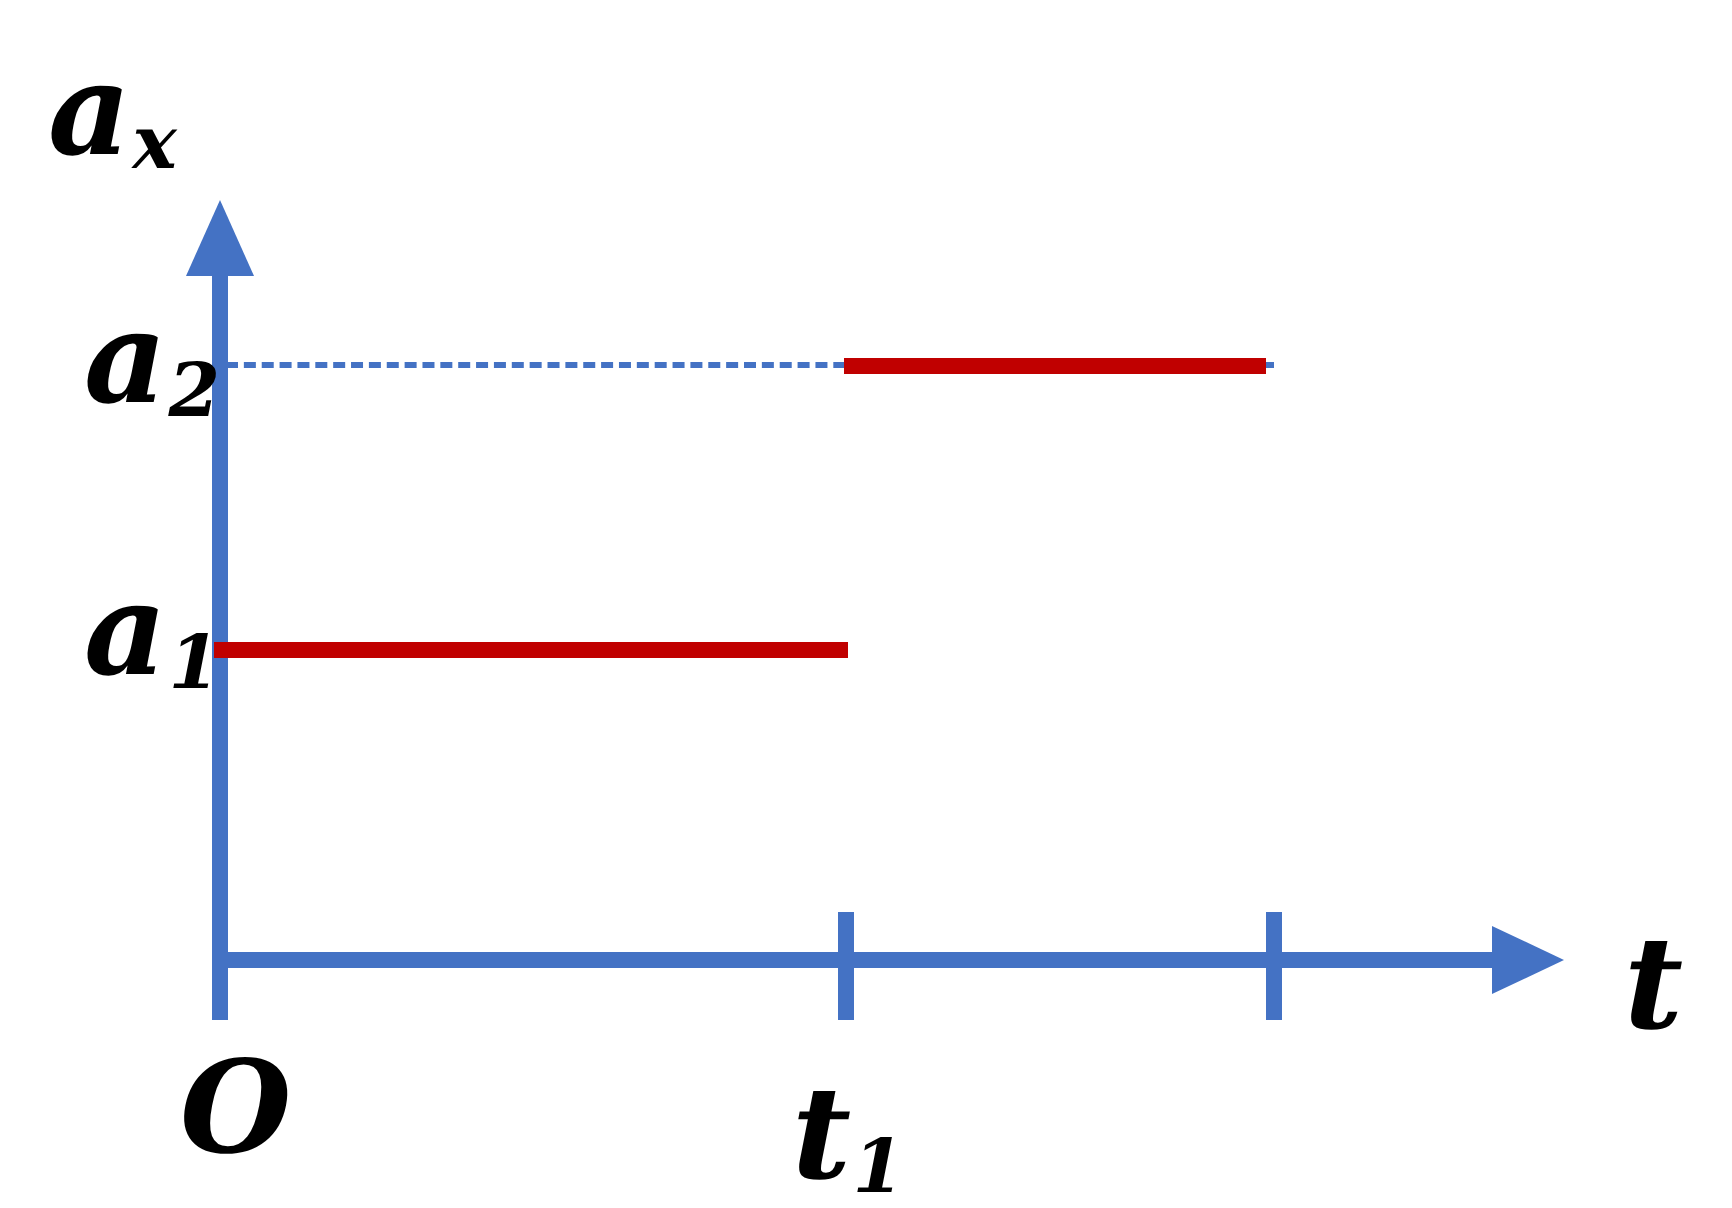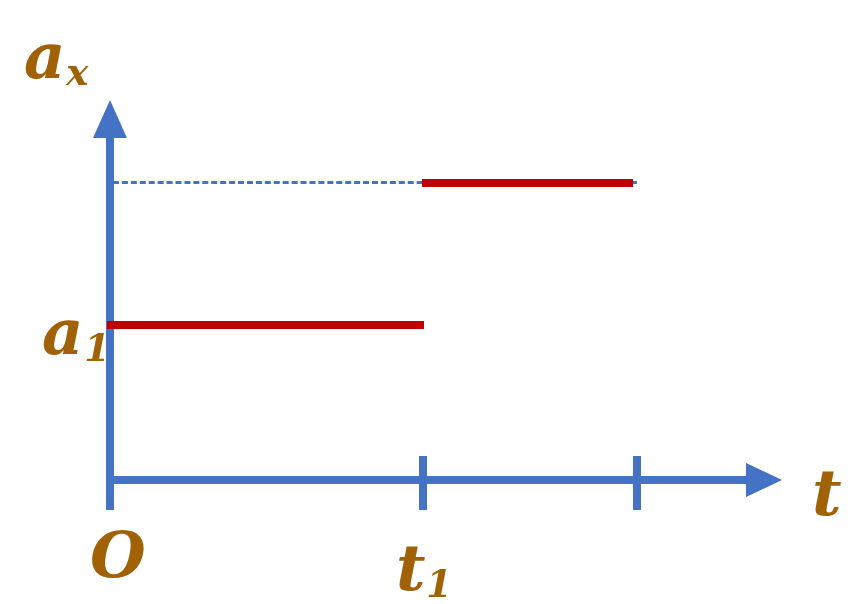--- a/index.html
+++ b/index.html
@@ -51,21 +51,21 @@
     background: #C00000;
     z-index: 2;
   }
   .math-label {
     position: absolute;
     font-family: "DejaVu Serif", serif;
     font-style: italic;
     font-weight: bold;
     font-size: 64px;
     line-height: 1;
-    color: #a16207;
+    color: #000000;
     white-space: nowrap;
     z-index: 3;
   }
   .math-sub {
     font-size: 0.58em;
     position: relative;
     top: 0.2em;
     margin-left: 0.02em;
   }
 </style>
@@ -85,22 +85,25 @@
 
   <div class="dashed-guide" style="left:113px; top:181px; width:524px;"></div>
 
   <div class="segment" style="left:107px; top:321px; width:317px;"></div>
   <div class="segment" style="left:422px; top:179px; width:211px;"></div>
 
   <div class="math-label" style="left:24px; top:24px;">
     <span>a</span><span class="math-sub">x</span>
   </div>
 
+  <div class="math-label" style="left:42px; top:148px;">
+    <span>a</span><span class="math-sub">2</span>
+  </div>
 
-  <div class="math-label" style="left:42px; top:300px;">
+  <div class="math-label" style="left:42px; top:284px;">
     <span>a</span><span class="math-sub">1</span>
   </div>
 
   <div class="math-label" style="left:90px; top:523px;">
     <span>O</span>
   </div>
 
   <div class="math-label" style="left:396px; top:536px;text-align:right;">
     <span>t</span><span class="math-sub">1</span>
   </div>

